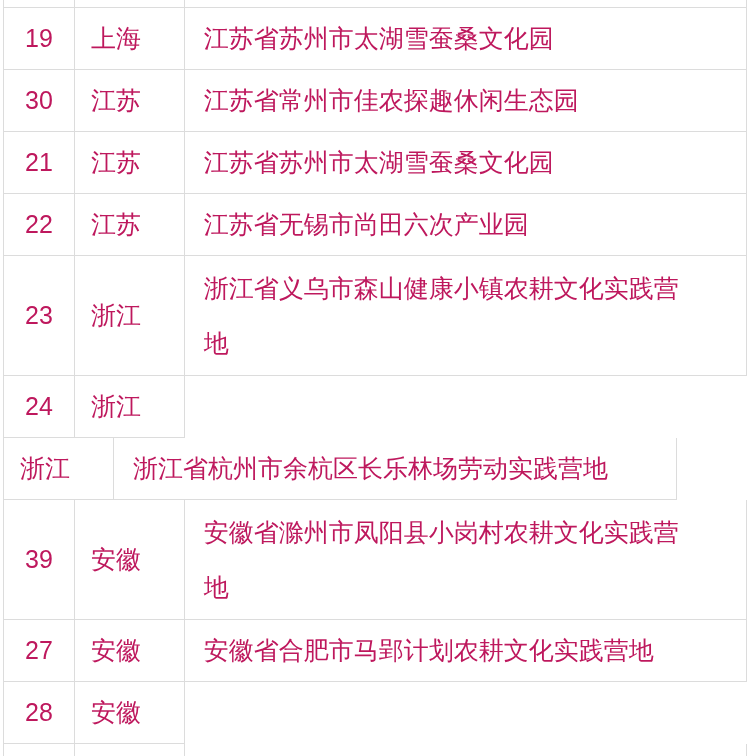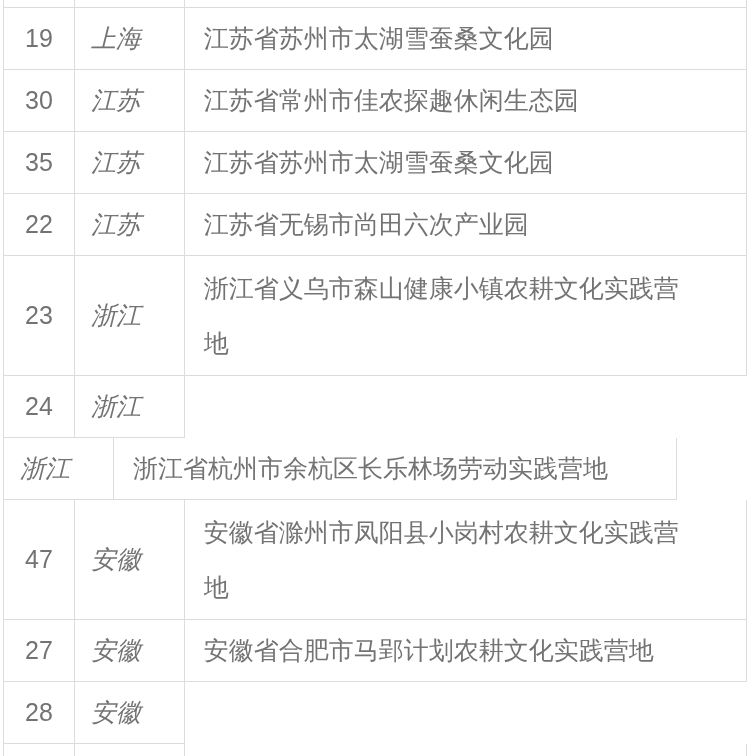--- a/index.html
+++ b/index.html
@@ -7,21 +7,21 @@
     padding: 0;
     background: #ffffff;
   }
   .screen {
     position: relative;
     width: 752px;
     height: 756px;
     background: #ffffff;
     overflow: hidden;
     font-family: "Liberation Sans", sans-serif;
-    color: #737373;
+    color: #be185d;
   }
   .grid {
     position: absolute;
     left: 3px;
     top: 0;
     width: 744px;
     border-left: 1px solid #dcdcdc;
     box-sizing: border-box;
   }
   .row {
@@ -38,21 +38,20 @@
     line-height: 55px;
     background: #ffffff;
   }
   .c-num {
     width: 71px;
     justify-content: center;
   }
   .c-prov {
     width: 110px;
     padding-left: 16px;
-    font-style: italic;
   }
   .c-name {
     width: 563px;
     padding: 0 62px 0 19px;
   }
   .c-name .txt {
     word-break: break-all;
   }
   .row-single { height: 62px; }
   .row-tall   { height: 120px; }
@@ -81,21 +80,21 @@
         </div>
       </div>
       <div class="row row-single">
         <div class="cell c-num">30</div>
         <div class="cell c-prov">江苏</div>
         <div class="cell c-name">
           <span class="txt">江苏省常州市佳农探趣休闲生态园</span>
         </div>
       </div>
       <div class="row row-single">
-        <div class="cell c-num">35</div>
+        <div class="cell c-num">21</div>
         <div class="cell c-prov">江苏</div>
         <div class="cell c-name">
           <span class="txt">江苏省苏州市太湖雪蚕桑文化园</span>
         </div>
       </div>
       <div class="row row-single">
         <div class="cell c-num">22</div>
         <div class="cell c-prov">江苏</div>
         <div class="cell c-name">
           <span class="txt">江苏省无锡市尚田六次产业园</span>
@@ -112,21 +111,21 @@
         <div class="cell c-num">24</div>
         <div class="cell c-prov">浙江</div>
       </div>
       <div class="row row-single">
         <div class="cell c-prov">浙江</div>
         <div class="cell c-name">
           <span class="txt">浙江省杭州市余杭区长乐林场劳动实践营地</span>
         </div>
       </div>
       <div class="row row-tall">
-        <div class="cell c-num">47</div>
+        <div class="cell c-num">39</div>
         <div class="cell c-prov">安徽</div>
         <div class="cell c-name">
           <span class="txt">安徽省滁州市凤阳县小岗村农耕文化实践营地</span>
         </div>
       </div>
       <div class="row row-single">
         <div class="cell c-num">27</div>
         <div class="cell c-prov">安徽</div>
         <div class="cell c-name">
           <span class="txt">安徽省合肥市马郢计划农耕文化实践营地</span>

